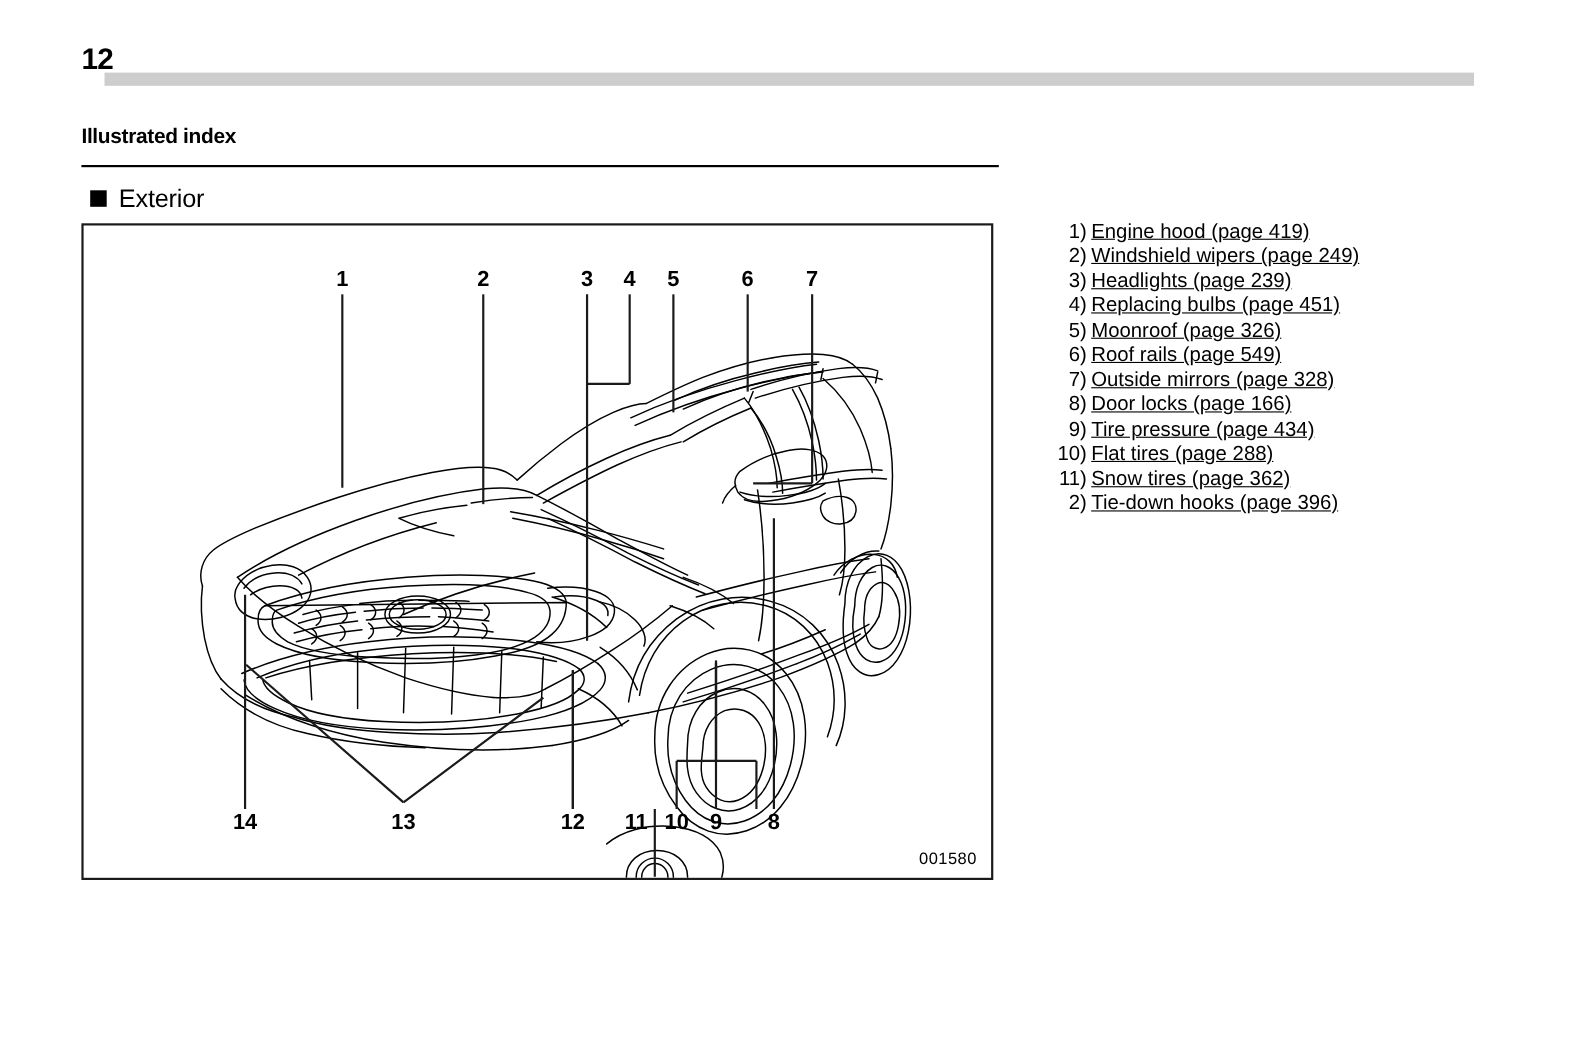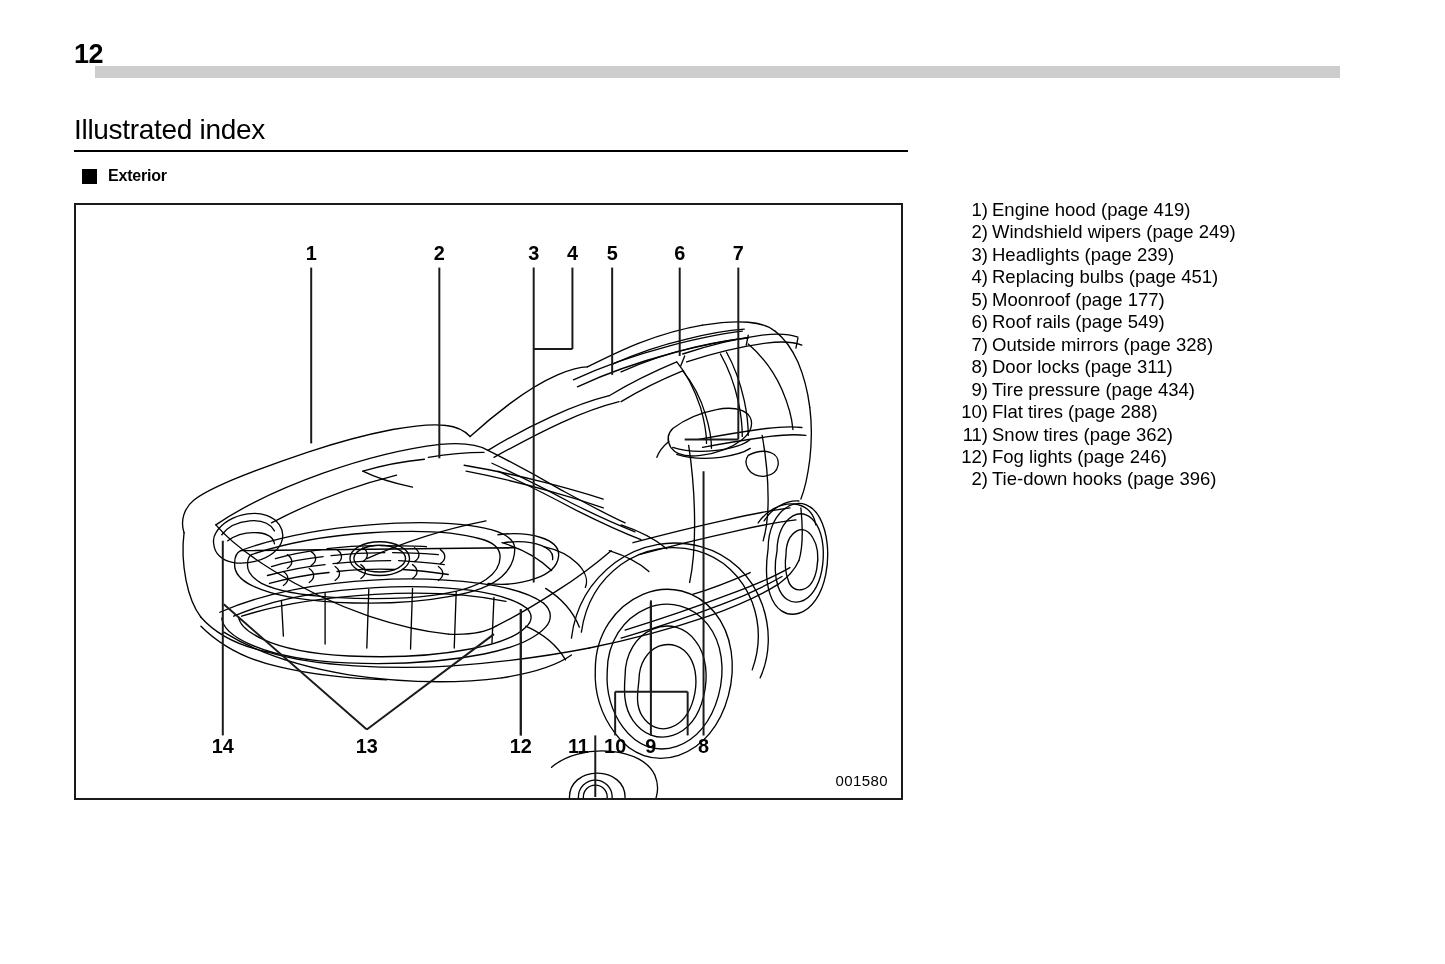--- a/index.html
+++ b/index.html
@@ -38,22 +38,22 @@
     letter-spacing: -0.5px;
     line-height: 1;
     z-index: 3;
   }
 
   
   #chapter-title {
     position: absolute;
     left: 74px;
     top: 115px;
-    font-size: 28px;
-    font-weight: normal;
+    font-size: 19px;
+    font-weight: bold;
     letter-spacing: -0.3px;
     line-height: 1.1;
   }
   #chapter-rule {
     position: absolute;
     left: 74px;
     top: 150px;
     width: 834px;
     height: 2px;
     background: #000000;
@@ -66,22 +66,22 @@
     align-items: center;
     gap: 11px;
   }
   #section-heading .bullet-square {
     width: 15px;
     height: 15px;
     background: #000000;
     display: block;
   }
   #section-heading .section-label {
-    font-size: 16px;
-    font-weight: bold;
+    font-size: 23px;
+    font-weight: normal;
     letter-spacing: -0.2px;
   }
 
   
   #figure-frame {
     position: absolute;
     left: 74px;
     top: 203px;
     width: 829px;
     height: 597px;
@@ -121,20 +121,21 @@
     white-space: nowrap;
   }
   #legend .legend-num {
     width: 42px;
     text-align: right;
     padding-right: 0;
     flex: 0 0 42px;
   }
   #legend .legend-label {
     padding-left: 4px;
+    text-decoration: underline;
   }
 </style>
 </head>
 <body>
 
 <div id="page">
 
   <div id="header-band"></div>
   <div id="page-number">12</div>
 
@@ -444,49 +445,45 @@
     <div class="legend-row">
       <span class="legend-num">3)</span>
       <span class="legend-label">Headlights (page 239)</span>
     </div>
     <div class="legend-row">
       <span class="legend-num">4)</span>
       <span class="legend-label">Replacing bulbs (page 451)</span>
     </div>
     <div class="legend-row">
       <span class="legend-num">5)</span>
-      <span class="legend-label">Moonroof (page 177)</span>
+      <span class="legend-label">Moonroof (page 326)</span>
     </div>
     <div class="legend-row">
       <span class="legend-num">6)</span>
       <span class="legend-label">Roof rails (page 549)</span>
     </div>
     <div class="legend-row">
       <span class="legend-num">7)</span>
       <span class="legend-label">Outside mirrors (page 328)</span>
     </div>
     <div class="legend-row">
       <span class="legend-num">8)</span>
-      <span class="legend-label">Door locks (page 311)</span>
+      <span class="legend-label">Door locks (page 166)</span>
     </div>
     <div class="legend-row">
       <span class="legend-num">9)</span>
       <span class="legend-label">Tire pressure (page 434)</span>
     </div>
     <div class="legend-row">
       <span class="legend-num">10)</span>
       <span class="legend-label">Flat tires (page 288)</span>
     </div>
     <div class="legend-row">
       <span class="legend-num">11)</span>
       <span class="legend-label">Snow tires (page 362)</span>
     </div>
     <div class="legend-row">
-      <span class="legend-num">12)</span>
-      <span class="legend-label">Fog lights (page 246)</span>
-    </div>
-    <div class="legend-row">
       <span class="legend-num">2)</span>
       <span class="legend-label">Tie-down hooks (page 396)</span>
     </div>
   </div>
 
 </div>
 
 </body></html>

